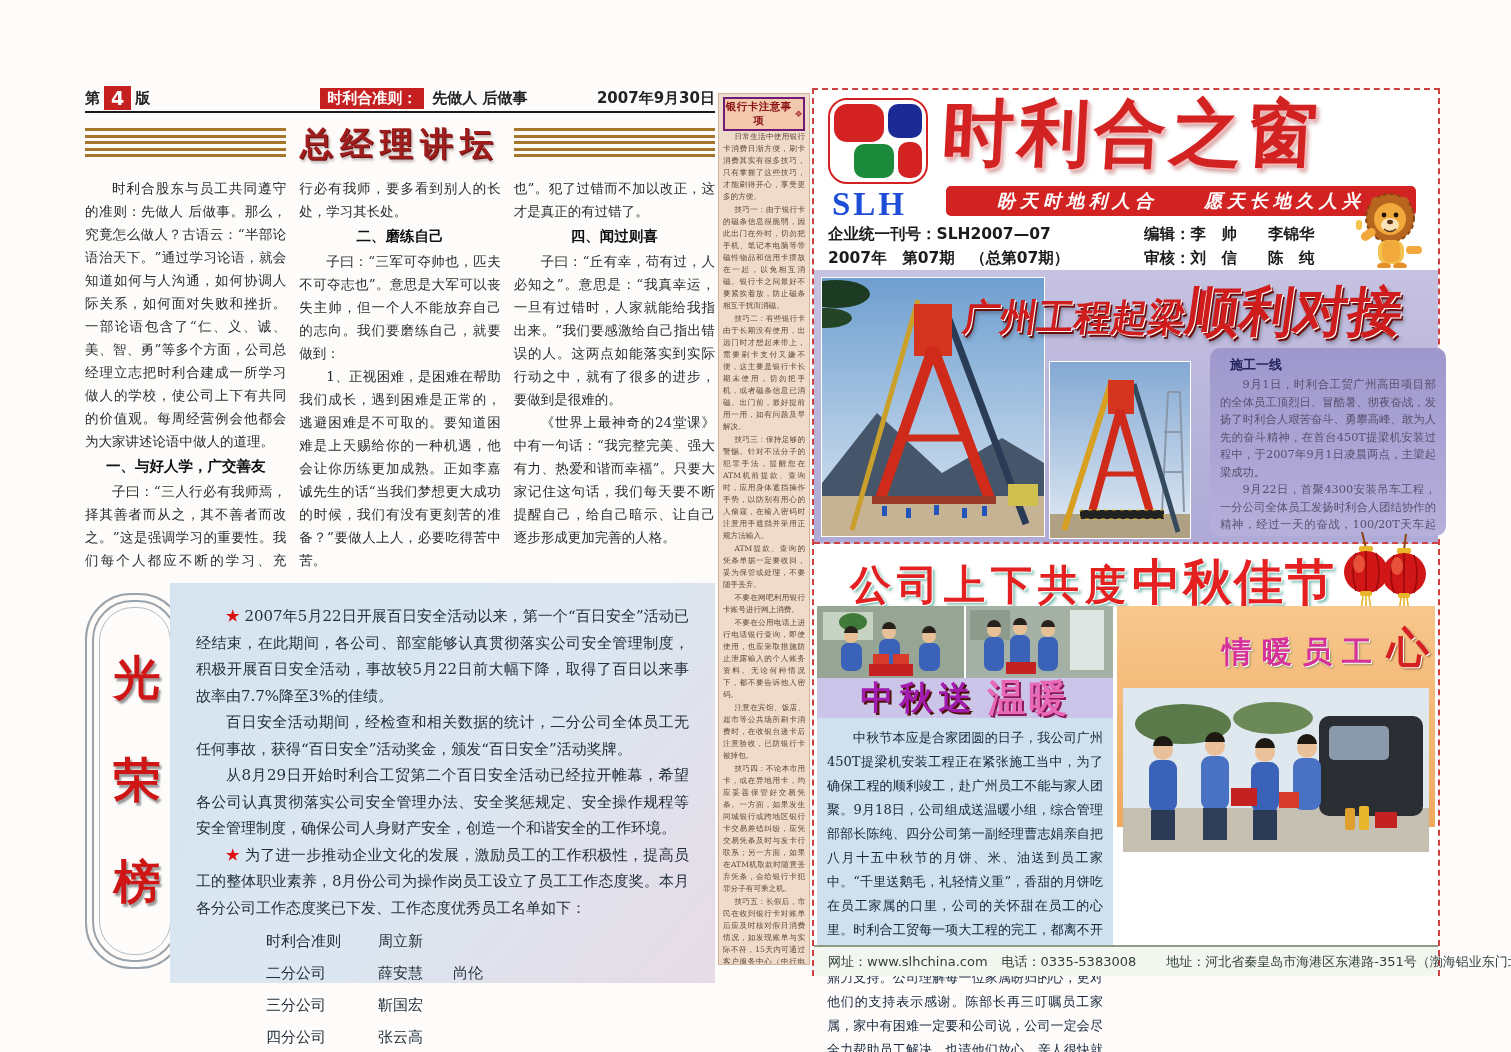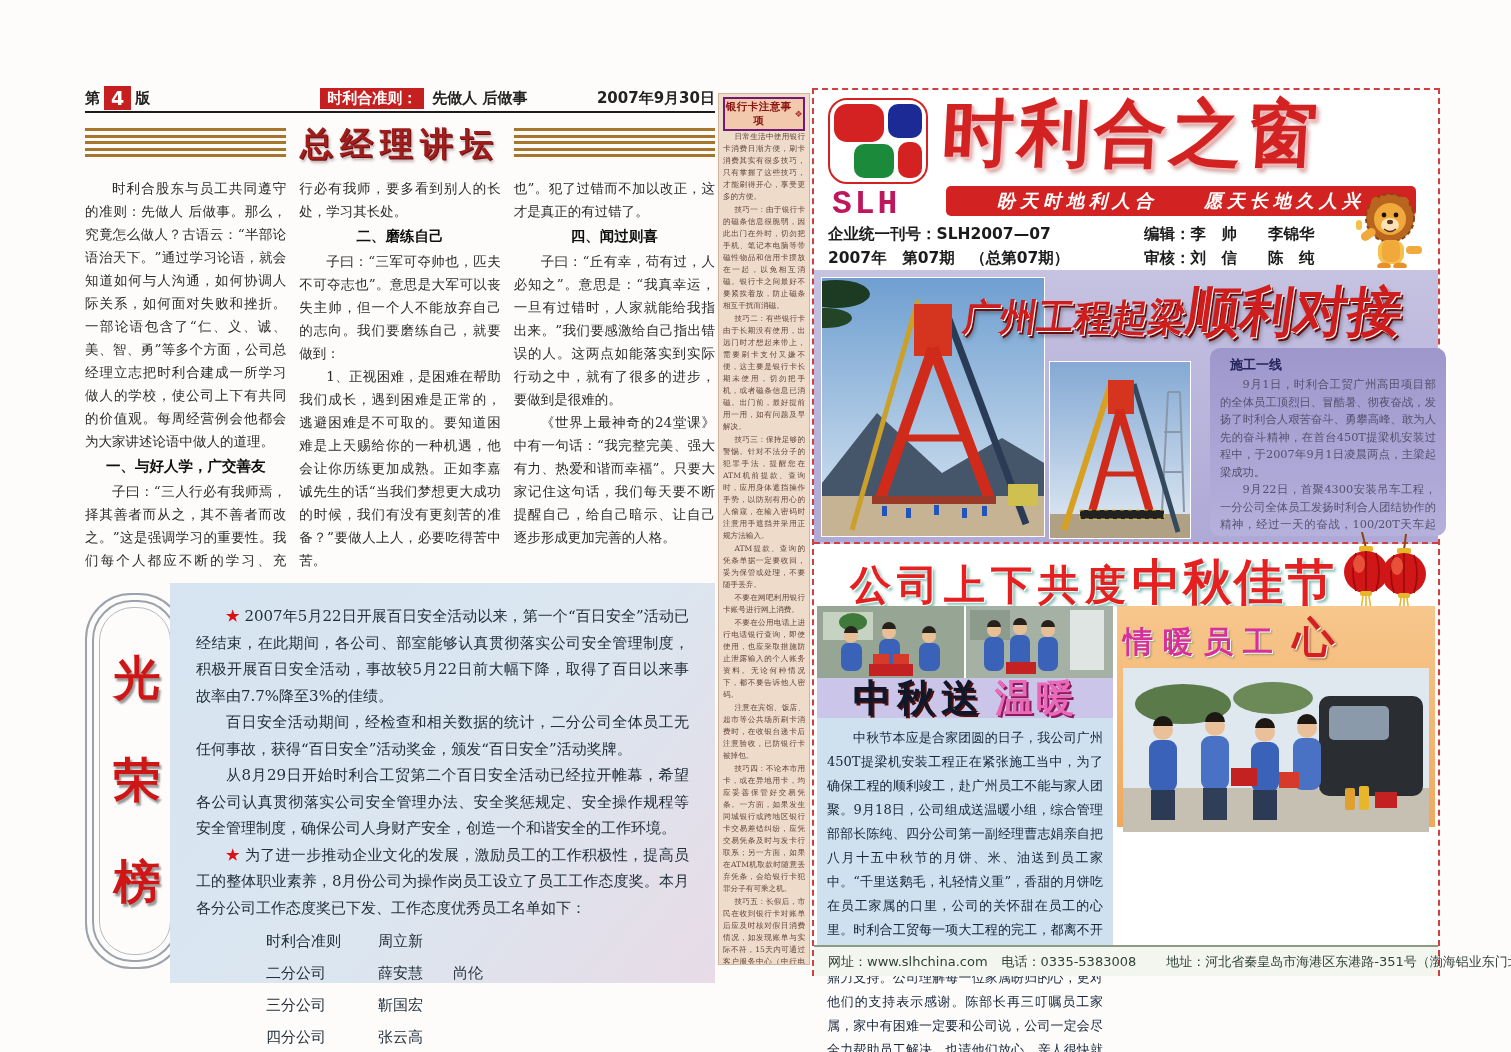--- a/index.html
+++ b/index.html
@@ -48,22 +48,22 @@
                letter-spacing:0.5px;display:flex;align-items:center;justify-content:center;gap:2px;}
   .strip-title .badge{color:#a33;font-size:9px;}
   #strip p{margin:0 0 1px 0;font-size:7.6px;line-height:12px;text-align:justify;color:#63453a;text-indent:1.5em;}
   
   #right-page{left:812px;top:88px;width:628px;height:888px;border:2px dashed #d04040;background:#fff;
               box-sizing:border-box;}
   .rp-inner{position:relative;width:624px;height:884px;}
   
   #masthead{position:absolute;left:0;top:0;width:624px;height:180px;border-bottom:2px dashed #d04040;}
   #slh-logo{position:absolute;left:14px;top:8px;}
-  .slh-text{position:absolute;left:18px;top:96px;font-family:Liberation Mono, monospace;
-            font-weight:900;font-size:33px;letter-spacing:3px;color:#be185d;}
+  .slh-text{position:absolute;left:18px;top:96px;font-family:Liberation Serif, serif;
+            font-weight:900;font-size:33px;letter-spacing:3px;color:#1d4ed8;}
   .paper-title{position:absolute;left:128px;top:-4px;font-size:72px;font-weight:900;color:#d32222;
                letter-spacing:4px;white-space:nowrap;text-shadow:2px 2px 0 #f4b9b9,3px 4px 4px #c99;
                transform:skewX(-3deg);font-family:"DejaVu Serif",serif;}
   .slogan-bar{position:absolute;left:132px;top:96px;width:470px;height:30px;background:#d32222;border-radius:5px;
               color:#fff;display:flex;align-items:center;justify-content:center;font-size:18px;font-weight:bold;
               font-style:italic;letter-spacing:5px;white-space:nowrap;}
   .mast-info{position:absolute;left:14px;top:132px;font-family:"DejaVu Sans",sans-serif;font-weight:bold;
              font-size:15.5px;color:#1b1b1b;line-height:24px;}
   .mast-staff{position:absolute;left:330px;top:132px;font-family:"DejaVu Sans",sans-serif;font-weight:bold;
               font-size:15.5px;color:#1b1b1b;line-height:24px;}
@@ -88,31 +88,31 @@
            text-shadow:1px 1px 0 #fff,3px 3px 3px rgba(30,140,120,.55);}
   .ma-text .m1{font-size:41px;letter-spacing:6px;}
   .ma-text .m2{font-size:49px;letter-spacing:2px;}
   #lanterns{position:absolute;right:2px;top:-12px;}
   
   #lower{position:absolute;left:0;top:516px;width:624px;height:339px;}
   #warm-col{position:absolute;left:3px;top:0;width:296px;height:339px;}
   .warm-photos{display:flex;height:72px;gap:2px;}
   .warm-title-band{height:40px;background:#cbc6e9;display:flex;align-items:center;justify-content:center;
                    gap:10px;white-space:nowrap;}
-  .warm-title-band .w1{font-size:38px;font-weight:900;color:#0f172a;letter-spacing:6px;
+  .warm-title-band .w1{font-size:33px;font-weight:900;color:#a21caf;letter-spacing:6px;
                        text-shadow:2px 2px 0 #50100a;}
   .warm-title-band .w2{font-size:38px;font-weight:900;color:#e869b8;letter-spacing:3px;
                        text-shadow:2px 2px 0 #8a1a5a;}
   .warm-text{height:227px;background:#cfe0ef;padding:8px 10px;box-sizing:border-box;}
   .warm-text p{margin:0;font-size:13px;line-height:24px;text-align:justify;color:#16253a;text-indent:2em;}
   #heart-col{position:absolute;left:303px;top:0;width:318px;height:339px;}
   .green-box{height:118px;background:#bedac6;padding:8px 10px;box-sizing:border-box;}
   .green-box p{margin:0;font-size:13.3px;line-height:24px;text-align:justify;color:#22372c;text-indent:2em;}
   .heart-box{height:221px;background:linear-gradient(#f7c78d,#efa95e);padding:2px 6px;box-sizing:border-box;}
-  .heart-title{text-align:left;white-space:nowrap;margin:2px 0;font-family:Liberation Mono, monospace;}
+  .heart-title{text-align:right;white-space:nowrap;margin:12px 0;}
   .heart-title .t1{font-size:30px;font-weight:900;color:#d6309a;letter-spacing:10px;
                    text-shadow:1px 1px 0 #fff,2px 2px 2px #996;}
   .heart-title .t2{font-size:42px;font-weight:900;color:#d42020;text-shadow:1px 1px 0 #fff,2px 2px 2px #963;}
   
   #rp-footer{position:absolute;left:0;top:855px;width:624px;height:29px;border-top:2px solid #8d9b84;
              background:#f3f6ee;display:flex;align-items:center;font-size:13px;color:#30403a;
              font-family:"DejaVu Sans",sans-serif;}
   #rp-footer span{margin-left:14px;white-space:nowrap;}
   #rp-footer .addr{margin-left:30px;}
 </style>

